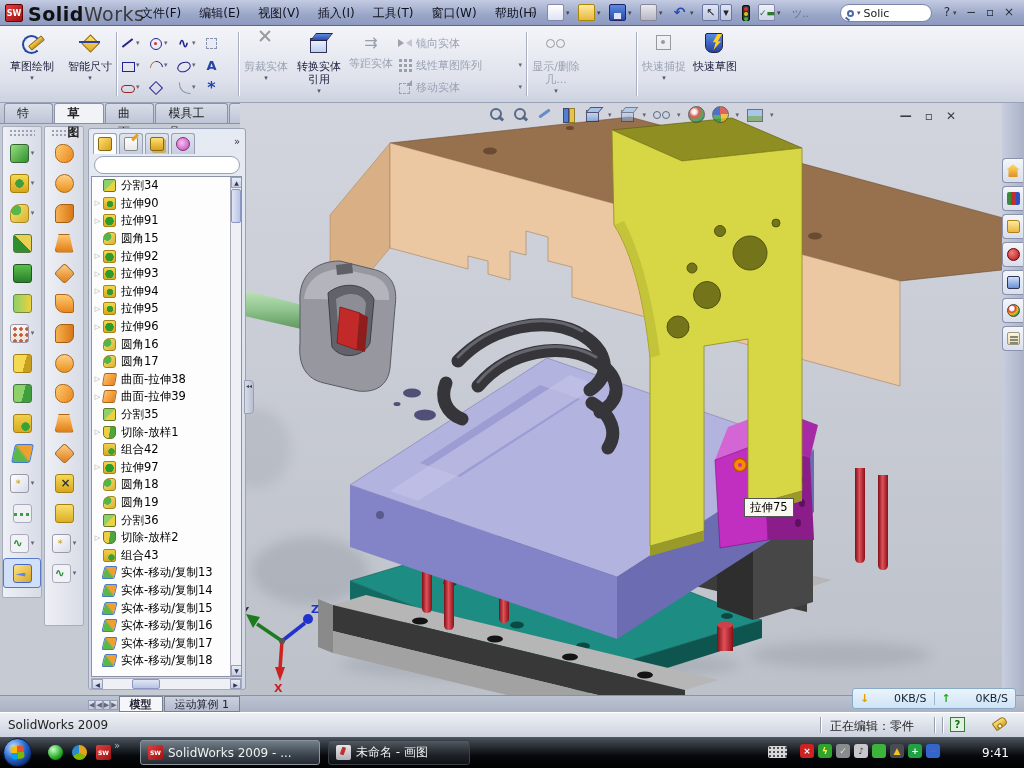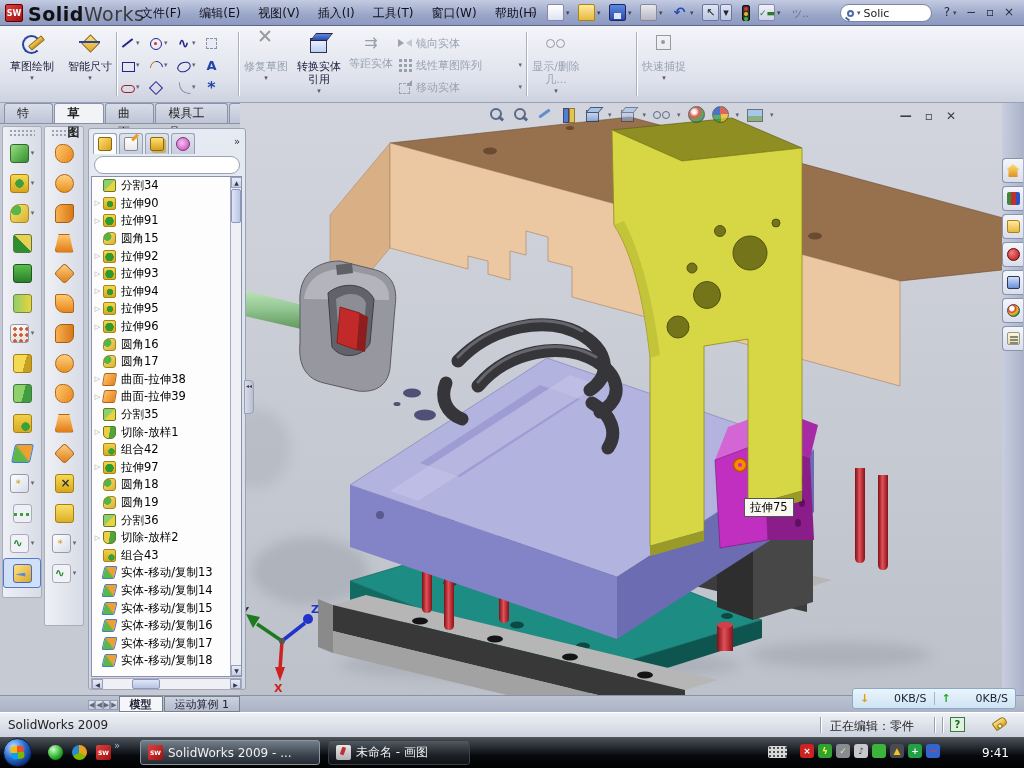--- a/index.html
+++ b/index.html
@@ -320,21 +320,21 @@
         <span class="ent e-farc"></span>
         <span class="ddc">▾</span>
       </span>
       <span class="ecell">
         <span class="ent e-point">*</span>
       </span>
     </div>
   <div class="a vsep2" style="left:238px"></div>
   <div class="a bigbtn dis" style="left:242px;width:48px">
     <span class="bbicon i-trim"></span>
-    <span class="lbl">修复草图</span><span class="ddc2">▾</span>
+    <span class="lbl">剪裁实体</span><span class="ddc2">▾</span>
   </div>
   <div class="a bigbtn" style="left:292px;width:54px">
     <span class="bbicon i-convert"></span>
     <span class="lbl">转换实体引用</span><span class="ddc2">▾</span>
   </div>
   <div class="a bigbtn dis" style="left:348px;width:46px">
     <span class="bbicon i-offset">⇉</span>
     <span class="lbl">等距实体</span>
   </div>
   <div class="a" style="left:398px;top:6px;width:124px">
@@ -355,20 +355,24 @@
   </div>
   <div class="a vsep2" style="left:526px"></div>
   <div class="a bigbtn dis" style="left:530px;width:52px">
     <span class="bbicon i-dispdel"></span>
     <span class="lbl">显示/删除几...</span><span class="ddc2">▾</span>
   </div>
   <div class="a vsep2" style="left:636px"></div>
   <div class="a bigbtn dis" style="left:640px;width:48px">
     <span class="bbicon i-snap"></span>
     <span class="lbl">快速捕捉</span><span class="ddc2">▾</span>
+  </div>
+  <div class="a bigbtn" style="left:690px;width:50px">
+    <span class="bbicon i-rapid"></span>
+    <span class="lbl">快速草图</span>
   </div>
 </div>
 
 
 <div id="cmdtabs" class="a">
     <span class="ctab">特征</span>
     <span class="ctab active">草图</span>
     <span class="ctab">曲面</span>
     <span class="ctab">模具工具</span>
     <span class="ctab">评估</span>

